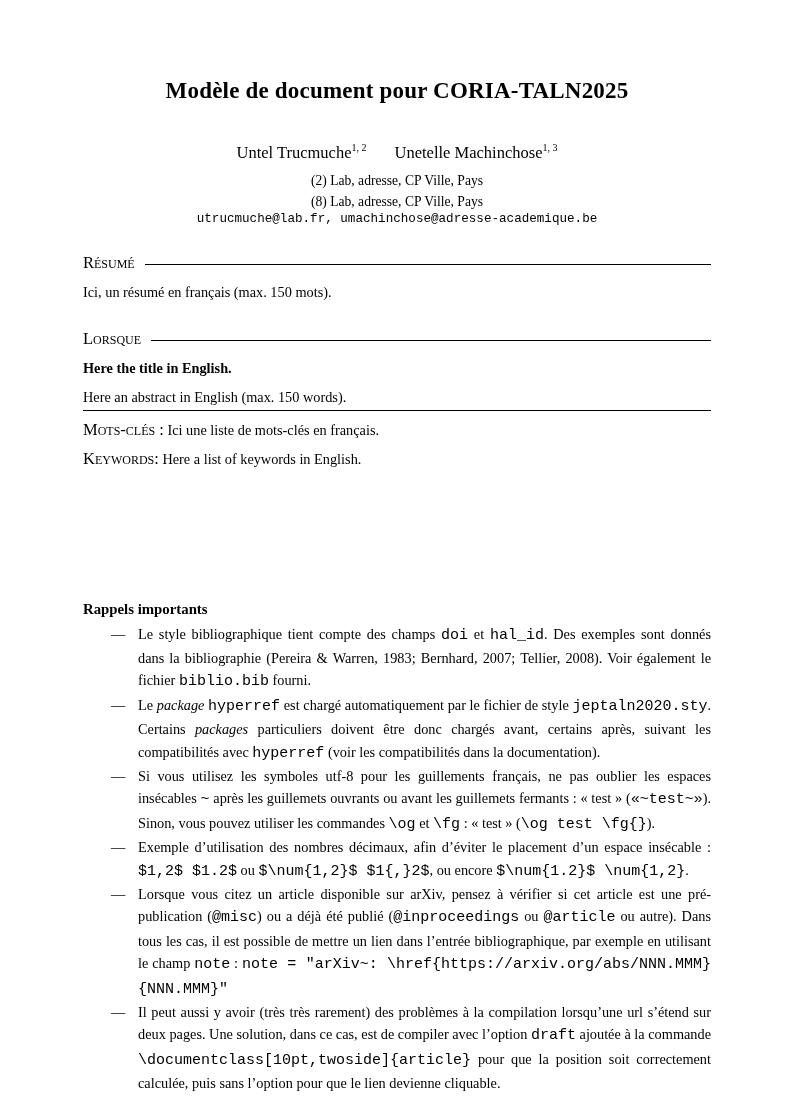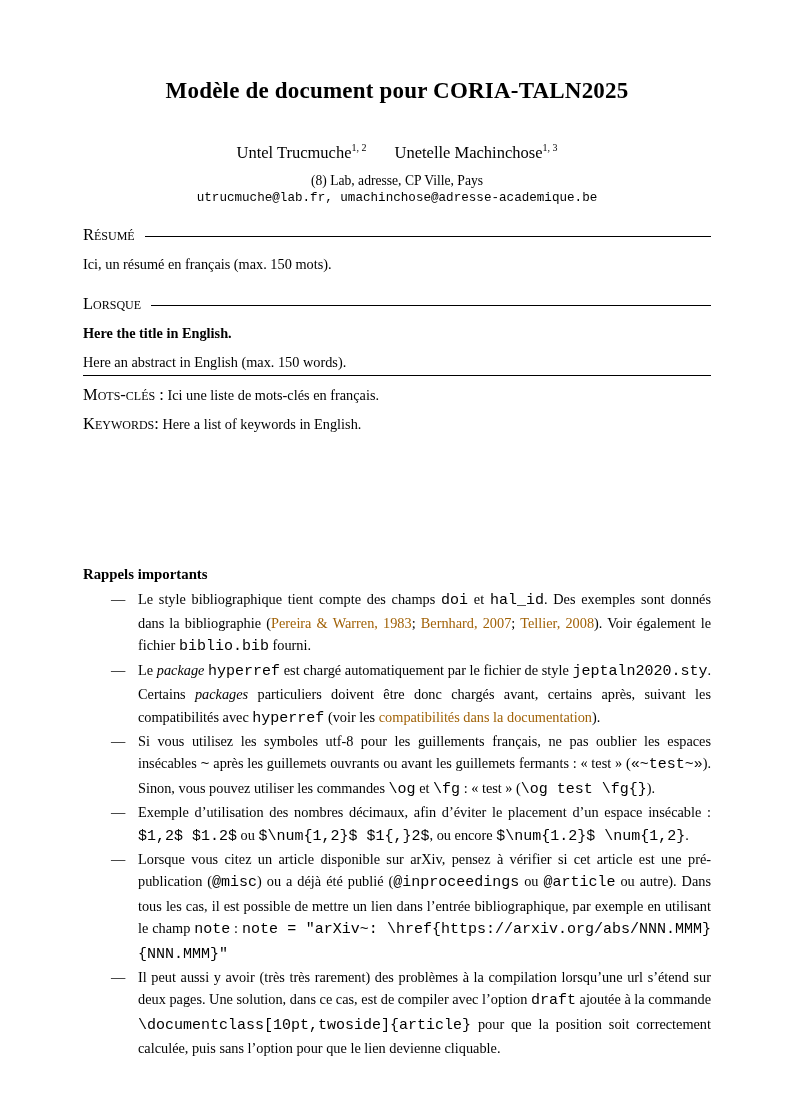--- a/index.html
+++ b/index.html
@@ -37,21 +37,21 @@
     line-height: 21px;
   }
   .emails {
     text-align: center;
     font-family: "Liberation Mono", monospace;
     font-size: 12.6px;
   }
   .sec-header {
     display: flex;
     align-items: center;
-    margin-top: 20px;
+    margin-top: 27px;
   }
   .sc {
     font-variant: small-caps;
     font-size: 16.5px;
   }
   .sec-header .rule {
     flex: 1;
     border-top: 1.3px solid #000;
     margin-left: 10px;
     position: relative;
@@ -83,37 +83,38 @@
     line-height: 22.4px;
   }
   .dash { flex: none; width: 27px; }
   .note-text { flex: 1; text-align: justify; }
   .seg-mono {
     font-family: "Liberation Mono", monospace;
     font-size: 15px;
   }
   .seg-italic { font-style: italic; }
   a.seg-link {
-    color: #a16207;
+    color: #000000;
     text-decoration: none;
     cursor: pointer;
   }
 </style>
 </head>
 <body>
 
 <div class="page">
 
   <h1 class="title">Modèle de document pour CORIA-TALN2025</h1>
 
   <div class="authors">
     <span>Untel Trucmuche</span><sup>1, 2</sup><span class="author-sep"></span><span>Unetelle Machinchose</span><sup>1, 3</sup>
   </div>
 
   <div class="affils">
+    <div>(2) Lab, adresse, CP Ville, Pays</div>
     <div>(8) Lab, adresse, CP Ville, Pays</div>
   </div>
 
   <div class="emails">utrucmuche@lab.fr, umachinchose@adresse-academique.be</div>
 
   <div class="sec-header">
     <span class="sc">Résumé</span>
     <span class="rule"></span>
   </div>
   <p class="block">Ici, un résumé en français (max. 150 mots).</p>

